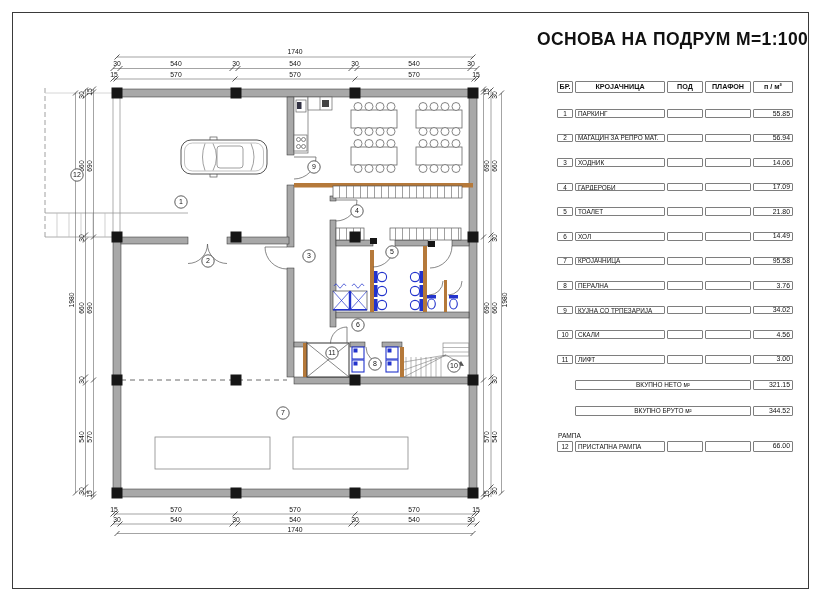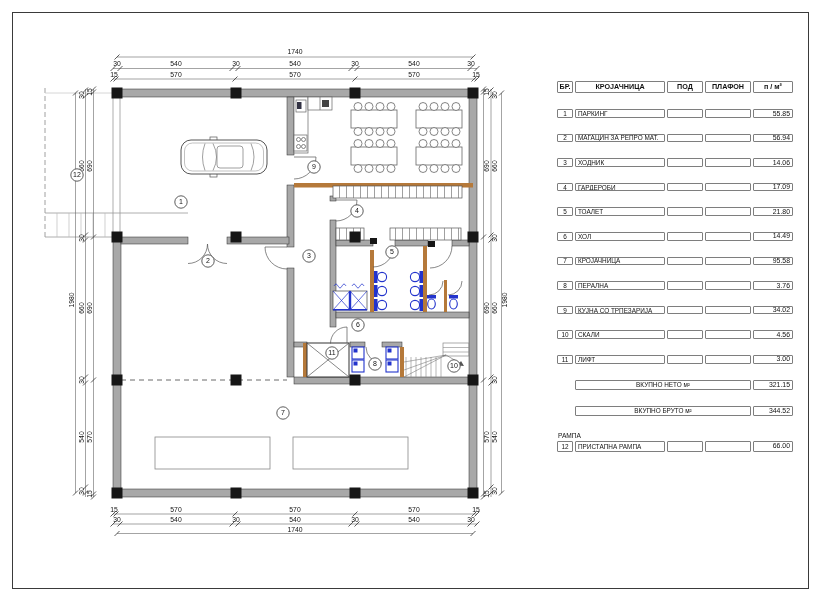--- a/index.html
+++ b/index.html
@@ -307,20 +307,21 @@
         <text x="314" y="169.4" font-size="7" text-anchor="middle" fill="#111" font-family="Liberation Sans, DejaVu Sans, sans-serif">9</text>
         <circle cx="454" cy="366" r="6.2" fill="#fff" stroke="#333" stroke-width="0.8"></circle>
         <text x="454" y="368.4" font-size="7" text-anchor="middle" fill="#111" font-family="Liberation Sans, DejaVu Sans, sans-serif">10</text>
         <circle cx="332" cy="353" r="6.2" fill="#fff" stroke="#333" stroke-width="0.8"></circle>
         <text x="332" y="355.4" font-size="7" text-anchor="middle" fill="#111" font-family="Liberation Sans, DejaVu Sans, sans-serif">11</text>
         <circle cx="77" cy="175" r="6.2" fill="#fff" stroke="#333" stroke-width="0.8"></circle>
         <text x="77" y="177.4" font-size="7" text-anchor="middle" fill="#111" font-family="Liberation Sans, DejaVu Sans, sans-serif">12</text>
       </g>
   </svg>
 
+  <div class="title">ОСНОВА НА ПОДРУМ М=1:100</div>
   <div id="roomtable">
       <div class="trow" style="height: 12px;">
         <div class="tcell hd" style="width: 16px;">БР.</div>
         <div class="tcell hd" style="width: 90px;">КРОЈАЧНИЦА</div>
         <div class="tcell hd" style="width: 36px;">ПОД</div>
         <div class="tcell hd" style="width: 46px;">ПЛАФОН</div>
         <div class="tcell hd" style="width: 40px;">п / м²</div>
       </div>
       <div class="trow" style="height: 8.6px;">
         <div class="tcell c" style="width: 16px;">1</div>

